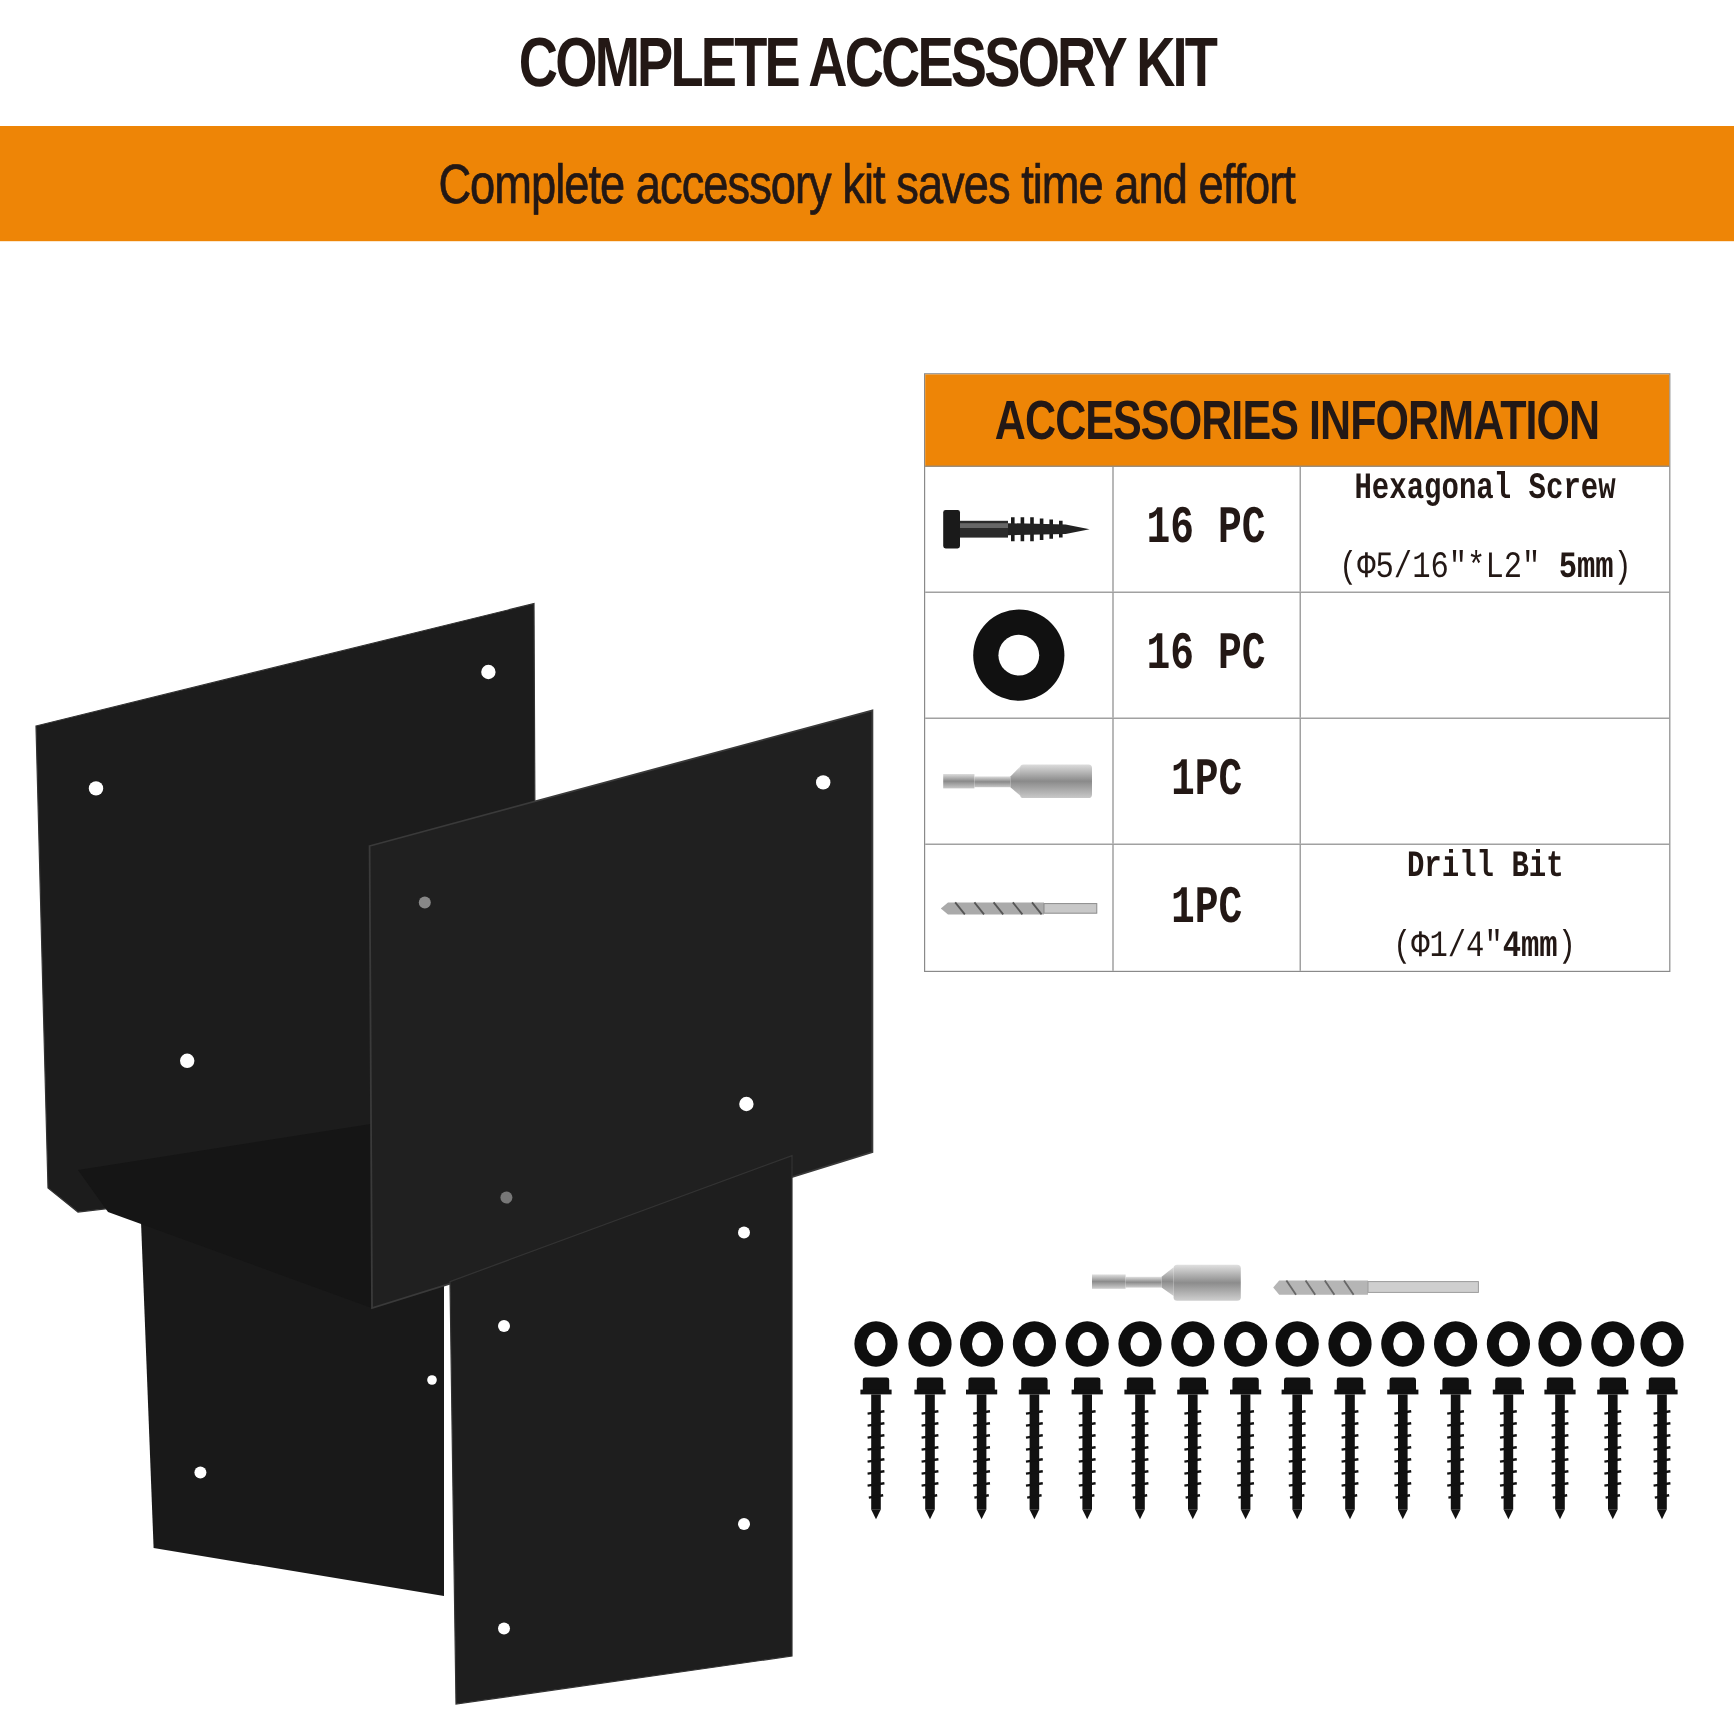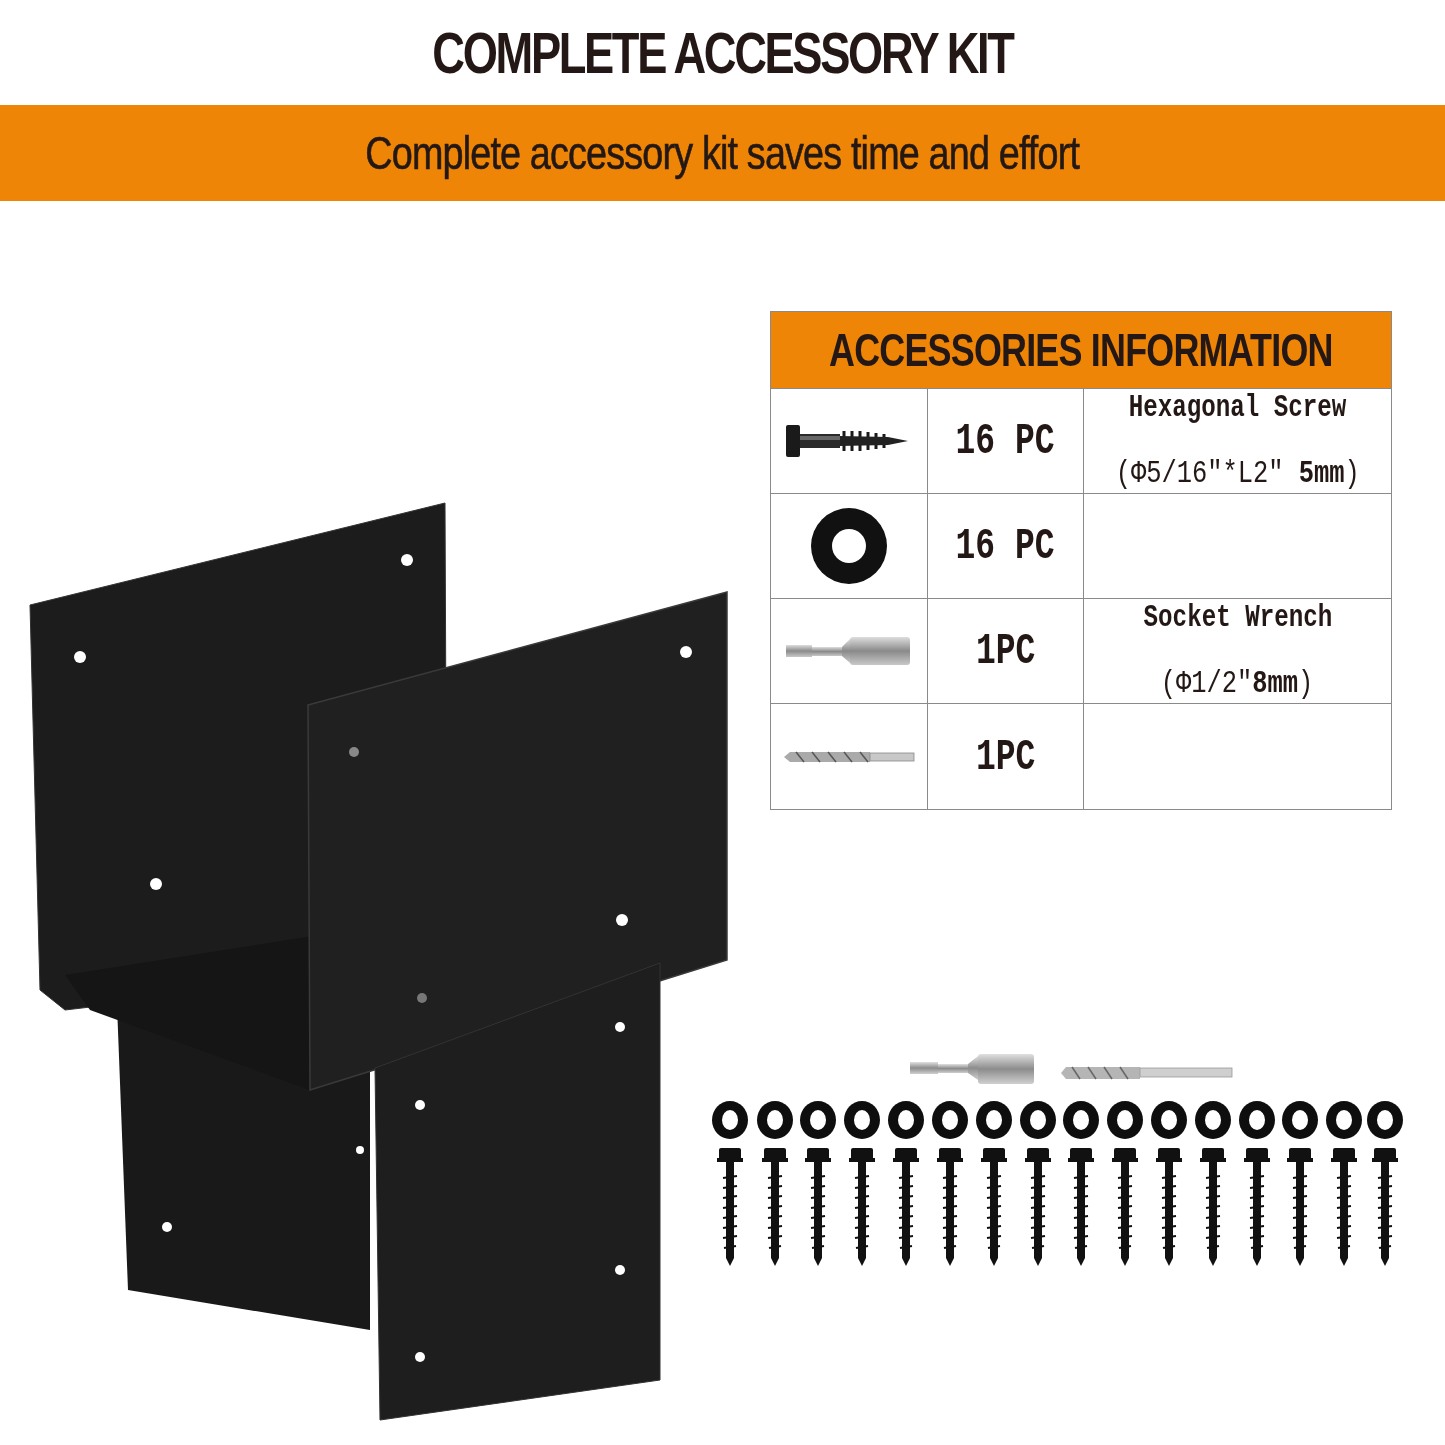--- a/index.html
+++ b/index.html
@@ -146,43 +146,43 @@
           </defs>
         <rect x="2" y="14" width="26" height="12" fill="url(#steel)"></rect>
         <rect x="28" y="16" width="30" height="9" fill="url(#steel)"></rect>
         <polygon points="58,16 66,8 66,32 58,25" fill="url(#steel)"></polygon>
         <rect x="66" y="6" width="60" height="28" rx="3" fill="url(#steel)"></rect>
       </svg>
     </div>
     <div class="cell-qty">
         <span class="qty-text">1PC</span>
       </div>
-    <div class="cell-desc">
-      <span class="desc-name">Socket Wrench</span>
-      <span class="desc-spec"><span>(Φ1/2"</span><span class="mm">8mm</span><span>)</span></span>
-    </div>
   </div>
 
   <div class="acc-row">
     <div class="cell-icon">
       <svg width="134" height="20" viewBox="0 0 134 20">
         <polygon points="2,10 8,5 88,5 88,15 8,15" fill="#aaa"></polygon>
         <g stroke="#555" stroke-width="1.5">
           <line x1="14" y1="5" x2="22" y2="15"></line>
             <line x1="30" y1="5" x2="38" y2="15"></line>
           <line x1="46" y1="5" x2="54" y2="15"></line>
             <line x1="62" y1="5" x2="70" y2="15"></line>
           <line x1="78" y1="5" x2="86" y2="15"></line>
         </g>
         <rect x="88" y="6" width="44" height="8" fill="#c8c8c8" stroke="#888" stroke-width="0.8"></rect>
       </svg>
     </div>
     <div class="cell-qty">
         <span class="qty-text">1PC</span>
       </div>
+    <div class="cell-desc">
+      <span class="desc-name">Drill Bit</span>
+      <span class="desc-spec"><span>(Φ1/4"</span><span class="mm">4mm</span><span>)</span></span>
+    </div>
   </div>
 </div>
 
 <svg class="kit" viewBox="0 0 730 240" xmlns="http://www.w3.org/2000/svg">
   <defs>
     <linearGradient id="steel2" x1="0" y1="0" x2="0" y2="1">
       <stop offset="0" stop-color="#e0e0e0"></stop>
         <stop offset="0.5" stop-color="#8c8c8c"></stop>
         <stop offset="1" stop-color="#cfcfcf"></stop>
     </linearGradient>

